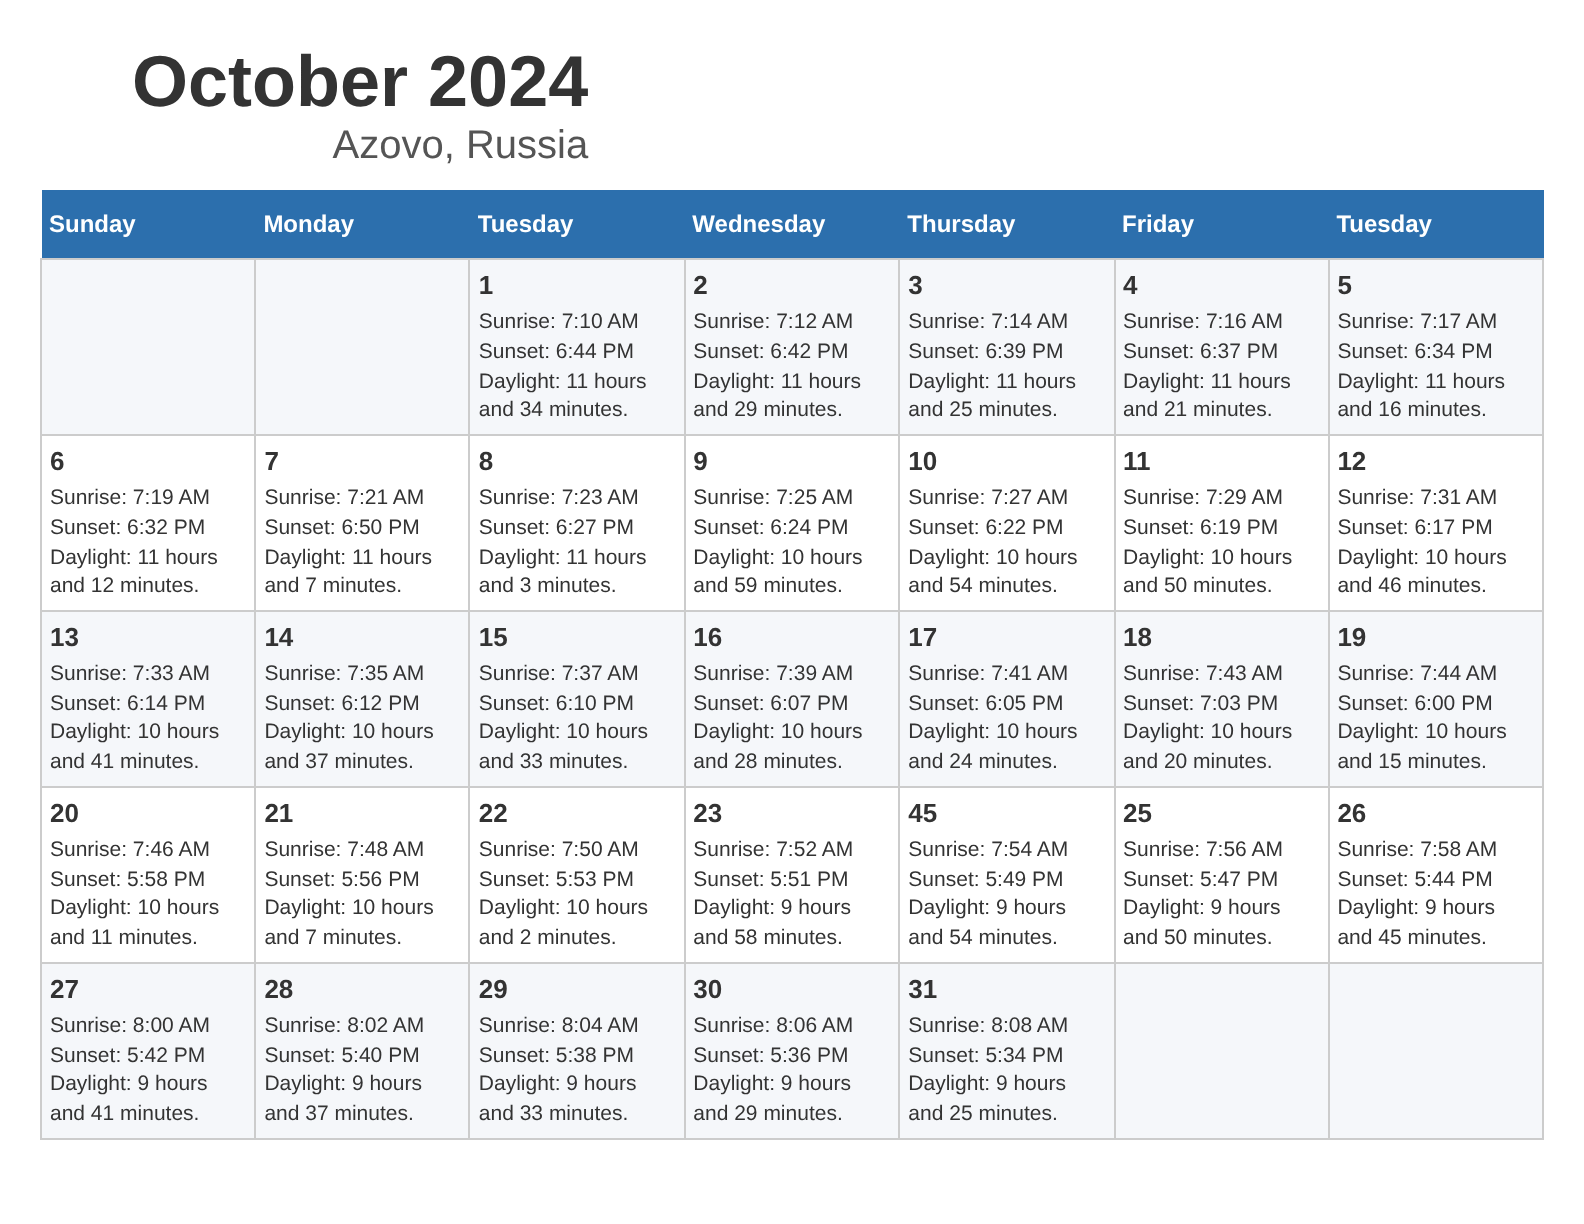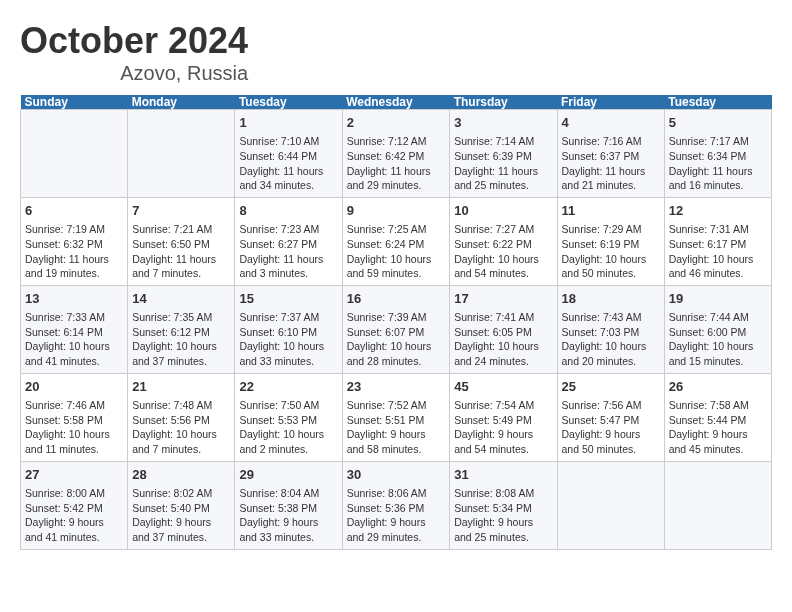--- a/index.html
+++ b/index.html
@@ -33,40 +33,41 @@
       width: 0;
       height: 0;
       border-top: 12px solid transparent;
       border-bottom: 12px solid transparent;
       border-left: 18px solid #3a7cbf;
       margin-left: 4px;
       margin-top: 2px;
     }
     .title-block {
       text-align: right;
+      margin-left: 46px;
     }
     .title-block h1 {
       font-size: 36px;
       font-weight: bold;
       color: #333;
     }
     .title-block h2 {
       font-size: 20px;
       font-weight: normal;
       color: #555;
     }
     table {
       width: 100%;
       border-collapse: collapse;
       font-size: 11px;
     }
     thead tr th {
       background-color: #2c6fad;
       color: #fff;
-      padding: 0 4px;
+      padding: 10px 4px;
       text-align: left;
       font-size: 12px;
       font-weight: bold;
     }
     tbody tr td {
       border: 1px solid #ccc;
       padding: 4px;
       vertical-align: top;
       width: 108px;
       height: 80px;
@@ -145,21 +146,21 @@
           <div>Sunrise: 7:17 AM</div>
           <div>Sunset: 6:34 PM</div>
           <div>Daylight: 11 hours and 16 minutes.</div>
         </td>
       </tr>
       <tr>
         <td>
           <span class="day-num">6</span>
           <div>Sunrise: 7:19 AM</div>
           <div>Sunset: 6:32 PM</div>
-          <div>Daylight: 11 hours and 19 minutes.</div>
+          <div>Daylight: 11 hours and 12 minutes.</div>
         </td>
         <td>
           <span class="day-num">7</span>
           <div>Sunrise: 7:21 AM</div>
           <div>Sunset: 6:50 PM</div>
           <div>Daylight: 11 hours and 7 minutes.</div>
         </td>
         <td>
           <span class="day-num">8</span>
           <div>Sunrise: 7:23 AM</div>

